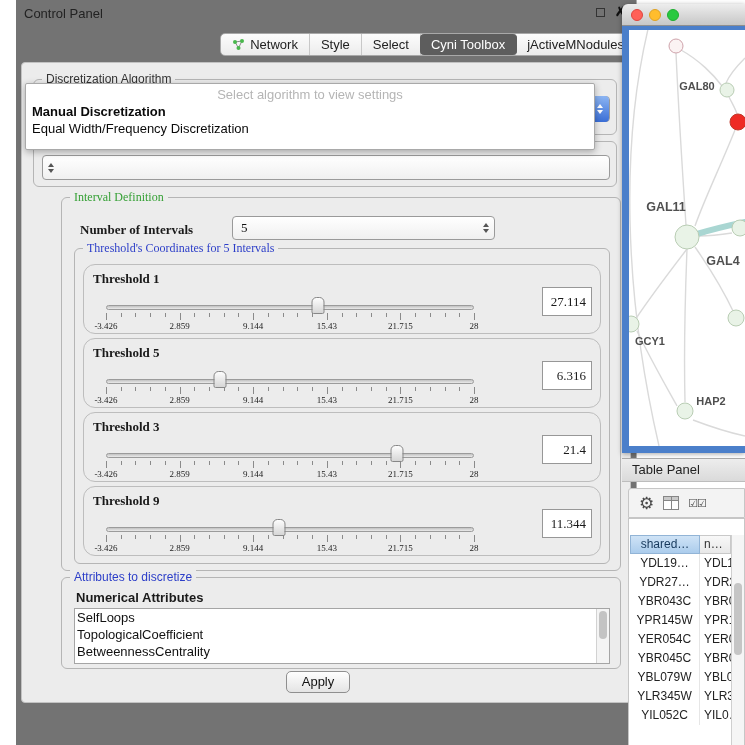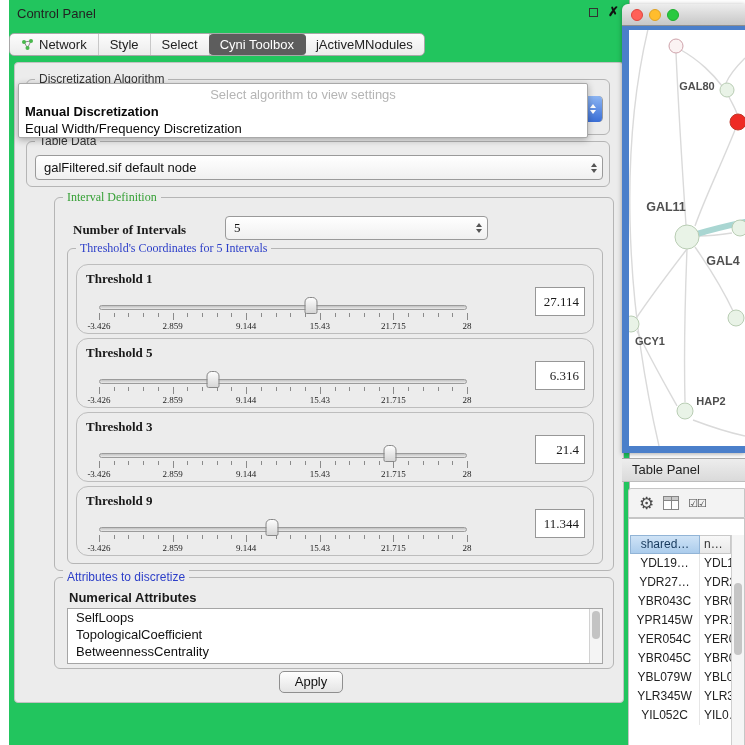--- a/index.html
+++ b/index.html
@@ -1,28 +1,28 @@
 <!DOCTYPE html>
 <html><head>
 <meta charset="utf-8">
 <style>
   * { margin:0; padding:0; box-sizing:border-box; }
   html,body { width:745px; height:745px; }
   body { position:relative; overflow:hidden; background:#fff;
          font-family:"Liberation Sans", sans-serif; font-size:13px; color:#1a1a1a; }
 
   
-  .control-panel { position:absolute; left:9px; top:0; width:621px; height:745px;
-                   background:#22c55e; border-right:1px solid #b0b0b0; }
+  .control-panel { position:absolute; left:16px; top:0; width:621px; height:745px;
+                   background:#737373; border-right:1px solid #b0b0b0; }
   .cp-title { position:absolute; left:8px; top:6px; font-size:13px; color:#222; }
   .win-controls { position:absolute; right:10px; top:7px; display:flex; gap:10px; align-items:center; }
   .float-icon { width:9px; height:9px; border:1.5px solid #333; display:inline-block; }
   .close-icon { font-size:13px; font-weight:bold; color:#111; line-height:10px; }
 
-  .tabbar { position:absolute; left:0; width:620px; display:flex; justify-content:flex-start; }
+  .tabbar { position:absolute; left:0; width:620px; display:flex; justify-content:flex-end; }
   .tabbar.top { top:33px; } .tabbar.bottom { top:704px; }
   .tabs { display:flex; height:23px; background:linear-gradient(#fcfcfc,#ececec);
           border:1px solid #a8a8a8; border-radius:5px; }
   .tab { display:flex; align-items:center; gap:5px; padding:0 11px; font-size:13px;
          color:#222; border-right:1px solid #c8c8c8; white-space:nowrap; }
   .tab:last-child { border-right:none; }
   .tab.active { background:#5d5d5d; color:#fff; border-radius:4px; border-right-color:#5d5d5d; margin:0 -1px; }
 
   .cp-body { position:absolute; left:5px; top:62px; width:610px; height:641px;
              background:#ececec; border:1px solid #c2c2c2; border-radius:4px; }
@@ -42,21 +42,21 @@
   .stepper .up { border-bottom:4px solid #555; } .stepper .dn { border-top:4px solid #555; }
   .combo.mac .stepper { position:absolute; right:0; top:-1px; bottom:-1px; width:19px;
                         background:linear-gradient(#8cb5f3,#3a6ed6); border-radius:0 4px 4px 0; }
   .combo.mac .stepper .up { border-bottom-color:#fff; } .combo.mac .stepper .dn { border-top-color:#fff; }
 
   
   .algo-group { left:11px; top:16px; width:584px; height:56px; }
   .algo-combo { left:8px; top:16px; width:568px; height:26px; }
   .algo-popup { position:absolute; left:3px; top:20px; width:570px; z-index:10;
                 background:#fff; border:1px solid #a9a9a9; border-radius:2px;
-                box-shadow:0 2px 7px rgba(0,0,0,.3); padding:2px 0 0; }
+                box-shadow:0 2px 7px rgba(0,0,0,.3); padding:2px 0 12px; }
   .algo-popup .ph { text-align:center; color:#b5b5b5; font-size:13px; line-height:17px; }
   .algo-popup .item { font-size:13px; line-height:17px; padding-left:6px; color:#0a0a0a; }
   .algo-popup .item.bold { font-weight:bold; }
 
   .td-group { left:11px; top:78px; width:584px; height:46px; }
   .td-combo { left:8px; top:13px; width:568px; height:25px; }
 
   .int-group { left:39px; top:134px; width:560px; height:374px;font-family:Liberation Serif, serif; }
   .num-label { position:absolute; left:18px; top:24px; font-weight:bold; font-size:13px; }
   .num-combo { left:170px; top:18px; width:263px; height:24px; }
@@ -75,21 +75,21 @@
   .ruler { position:absolute; left:0; right:0; top:16px; height:8px; }
   .ruler i { position:absolute; top:0; width:1px; height:4px; background:#8a8a8a; }
   .ruler i.major { height:7px; }
   .scale-labels { position:absolute; left:0; right:0; top:24px; height:11px; }
   .scale-labels span { position:absolute; transform:translateX(-50%); font-size:9px; color:#222; white-space:nowrap; }
 
   .attr-group { left:39px; top:514px; width:560px; height:92px; }
   .attr-title { position:absolute; left:14px; top:12px; font-weight:bold; font-size:13px; }
   .attr-listbox { position:absolute; left:12px; top:30px; width:536px; height:56px;
                   background:#fff; border:1px solid #a5a5a5; overflow:hidden; }
-  .attr-item { line-height:17px; padding-left:8px; font-size:13px; color:#111; }
+  .attr-item { line-height:17px; padding-left:2px; font-size:13px; color:#111; }
   .attr-scroll { position:absolute; right:0; top:0; bottom:0; width:13px; background:#f4f4f4; border-left:1px solid #d2d2d2; }
   .attr-thumb { position:absolute; left:2px; top:2px; width:8px; height:28px; background:#c3c3c3; border-radius:4px; }
 
   .apply-btn { position:absolute; left:264px; top:608px; width:64px; height:22px;
                background:linear-gradient(#fefefe,#e4e4e4); border:1px solid #8f8f8f; border-radius:5px;
                font-size:13px; text-align:center; line-height:20px; color:#111; }
 
   
   .net-window { position:absolute; left:622px; top:4px; width:123px; height:449px;
                 border-radius:6px 0 0 0; box-shadow:0 1px 5px rgba(0,0,0,.35); }
@@ -180,21 +180,20 @@
 
     <div class="algo-popup">
       <div class="ph">Select algorithm to view settings</div>
       <div class="item bold">Manual Discretization</div>
       <div class="item">Equal Width/Frequency Discretization</div>
     </div>
 
     <div class="groupbox td-group">
       <span class="gb-label">Table Data</span>
       <div class="combo td-combo">
-        <span class="combo-text">galFiltered.sif default node</span>
         <span class="stepper">
             <i class="up"></i>
             <i class="dn"></i>
           </span>
       </div>
     </div>
 
     <div class="groupbox int-group">
       <span class="gb-label green">Interval Definition</span>
       <span class="num-label">Number of Intervals</span>

